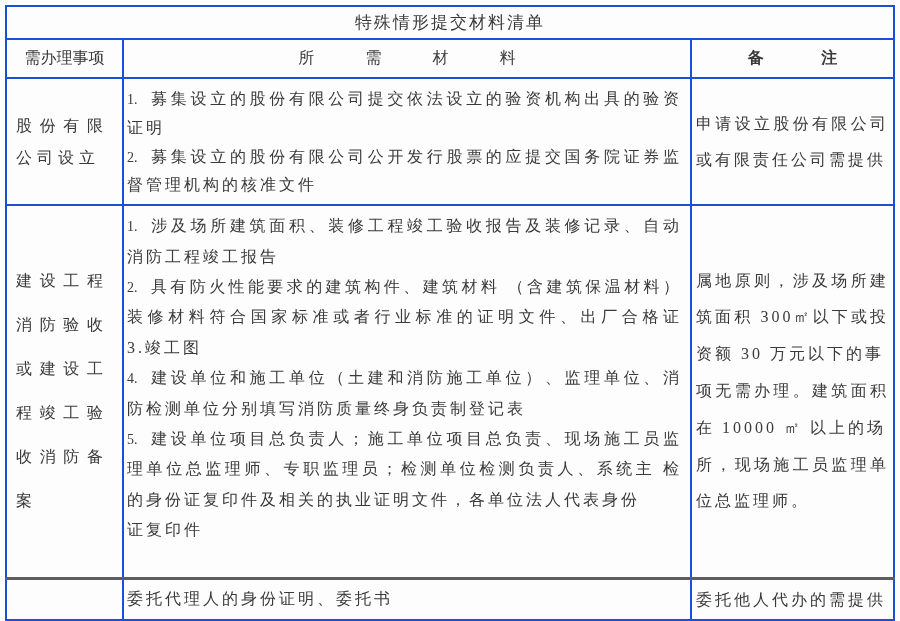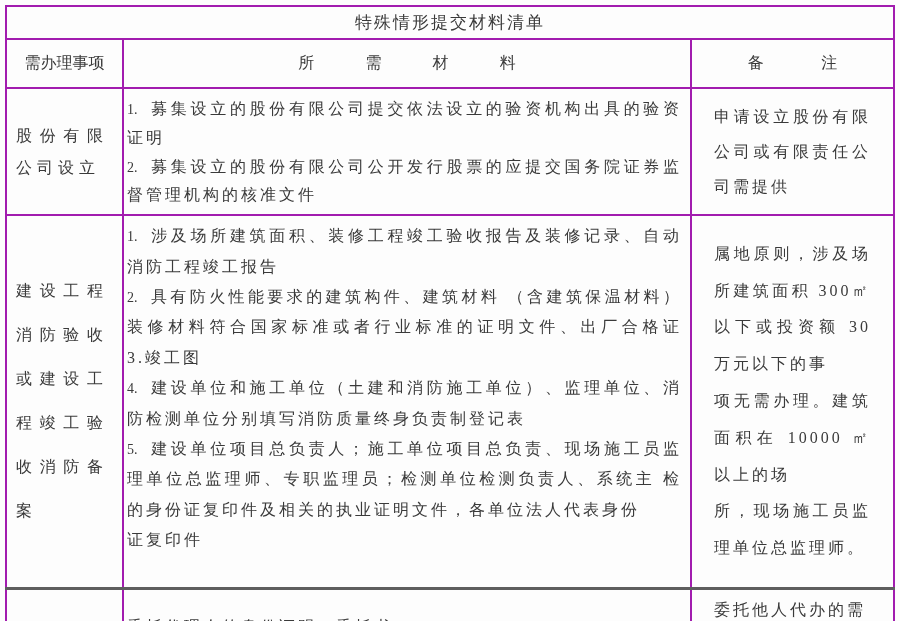--- a/index.html
+++ b/index.html
@@ -5,43 +5,43 @@
   html,body { margin:0; padding:0; background:#e8e8e8; }
   .page {
     position:relative; width:900px; height:621px; background:#fdfdfd;
     font-family:"Liberation Serif","DejaVu Serif",serif;
     color:#3a3a3a; overflow:hidden;
   }
   table.doc {
     position:absolute; left:5px; top:5px; width:888px;
     border-collapse:collapse; table-layout:fixed;
   }
-  table.doc td, table.doc th { border:2px solid #a21caf; box-sizing:border-box; }
+  table.doc td, table.doc th { border:2px solid #1d4ed8; box-sizing:border-box; }
   .title-cell {
     height:33px; text-align:center; font-size:17px; letter-spacing:2px;
     font-weight:normal; vertical-align:middle;
   }
-  .header-row th { height:49px; font-weight:normal; font-size:16px; vertical-align:middle; text-align:center;margin-left:36px; }
+  .header-row th { height:39px; font-weight:normal; font-size:16px; vertical-align:middle; text-align:center;margin-left:36px; }
   .sp-wide  { letter-spacing:3.2em; margin-right:-3.2em; white-space:nowrap;text-align:right; }
-  .sp-xwide { letter-spacing:3.6em; margin-right:-3.6em; white-space:nowrap; }
+  .sp-xwide { letter-spacing:3.6em; margin-right:-3.6em; white-space:nowrap;font-weight:bold; }
 
   td.c1 {
     vertical-align:middle; text-align:justify; text-justify:inter-ideograph;
     padding:6px 14px 6px 9px; font-size:16px; letter-spacing:5px; line-height:1.95;
   }
   tr.row-fire td.c1 { line-height:2.75; }
   td.c2 {
     vertical-align:top; padding:5px 8px 4px 3px; font-size:16px;
     letter-spacing:3px; line-height:1.9;
   }
   tr.row-company td.c2 { line-height:1.8; padding-top:6px; }
   td.c2 p { margin:0; text-align:justify; text-justify:inter-ideograph; }
   .num { letter-spacing:0; margin-right:13px; font-size:14px; }
   td.c3 {
-    vertical-align:middle; padding:4px 22px; font-size:16px;
+    vertical-align:middle; padding:4px 4px; font-size:16px;
     letter-spacing:3px; line-height:2.2;
   }
   tr.row-fire td.c3 { line-height:2.3; }
   td.c3 p { margin:0; text-align:justify; text-justify:inter-ideograph; }
   tr.row-company td { height:110px; }
   tr.row-fire td { height:373px; }
   tr.row-agent td { height:29px; border-top:3px solid #5e5e5e; }
   tr.row-agent td.c2, tr.row-agent td.c3 { vertical-align:middle; padding-top:2px; padding-bottom:2px; }
   tr.row-agent td.c2 p, tr.row-agent td.c3 p { text-align:left; }
 </style>

